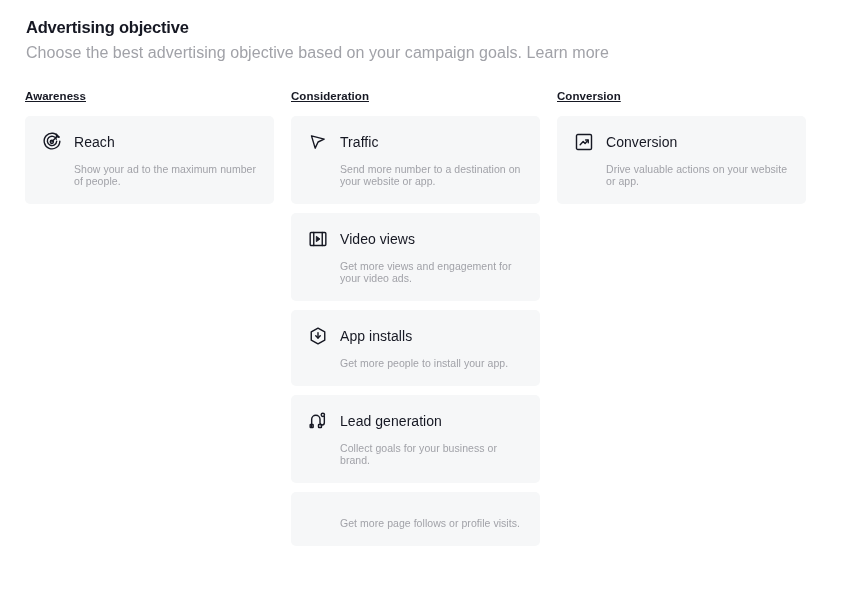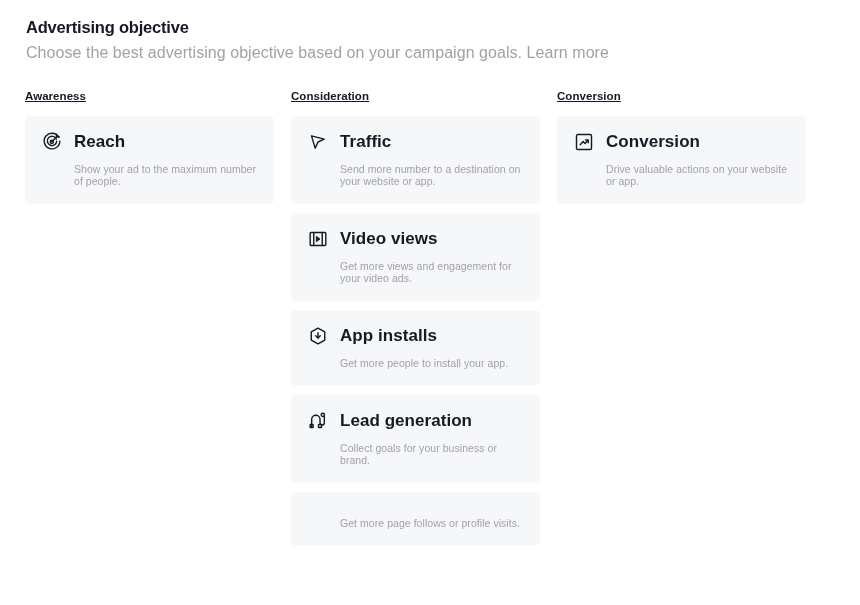--- a/index.html
+++ b/index.html
@@ -98,22 +98,22 @@
     flex: 0 0 21px;
     display: flex;
     align-items: center;
     justify-content: center;
     color: #161823;
   }
   .card-icon svg {
     display: block;
   }
   .card-title {
-    font-size: 17px;
-    font-weight: bold;
+    font-size: 14px;
+    font-weight: normal;
     color: #161823;
     line-height: 16px;
     letter-spacing: 0.05px;
   }
   .card-desc {
     margin: 10px 0 0 33px;
     font-size: 10.5px;
     color: #a1a2a8;
     line-height: 12px;
     letter-spacing: 0.05px;

